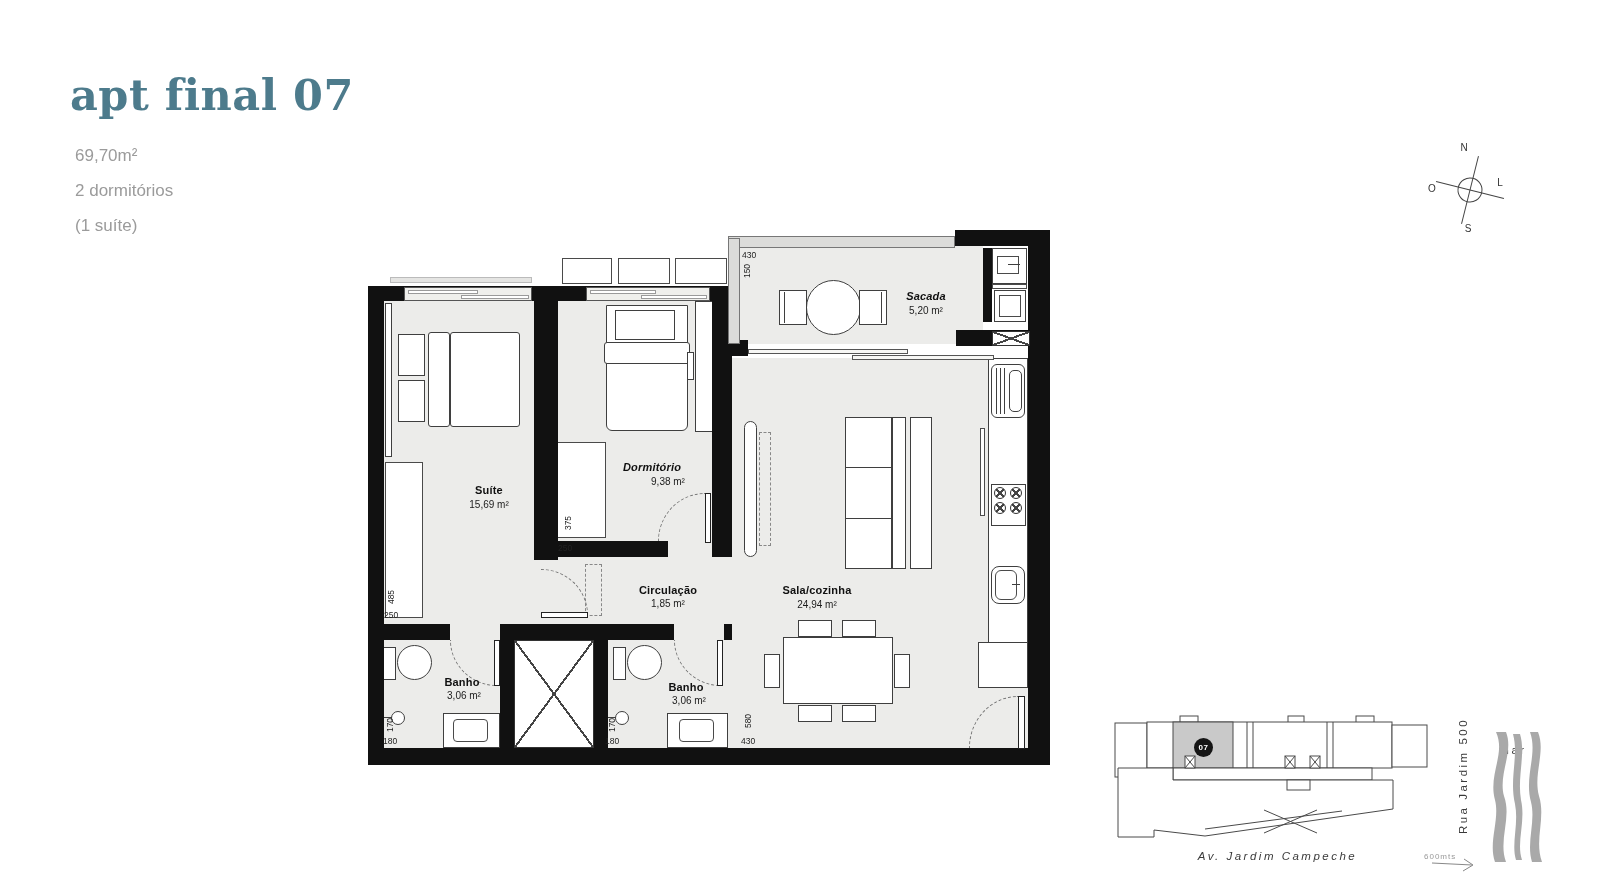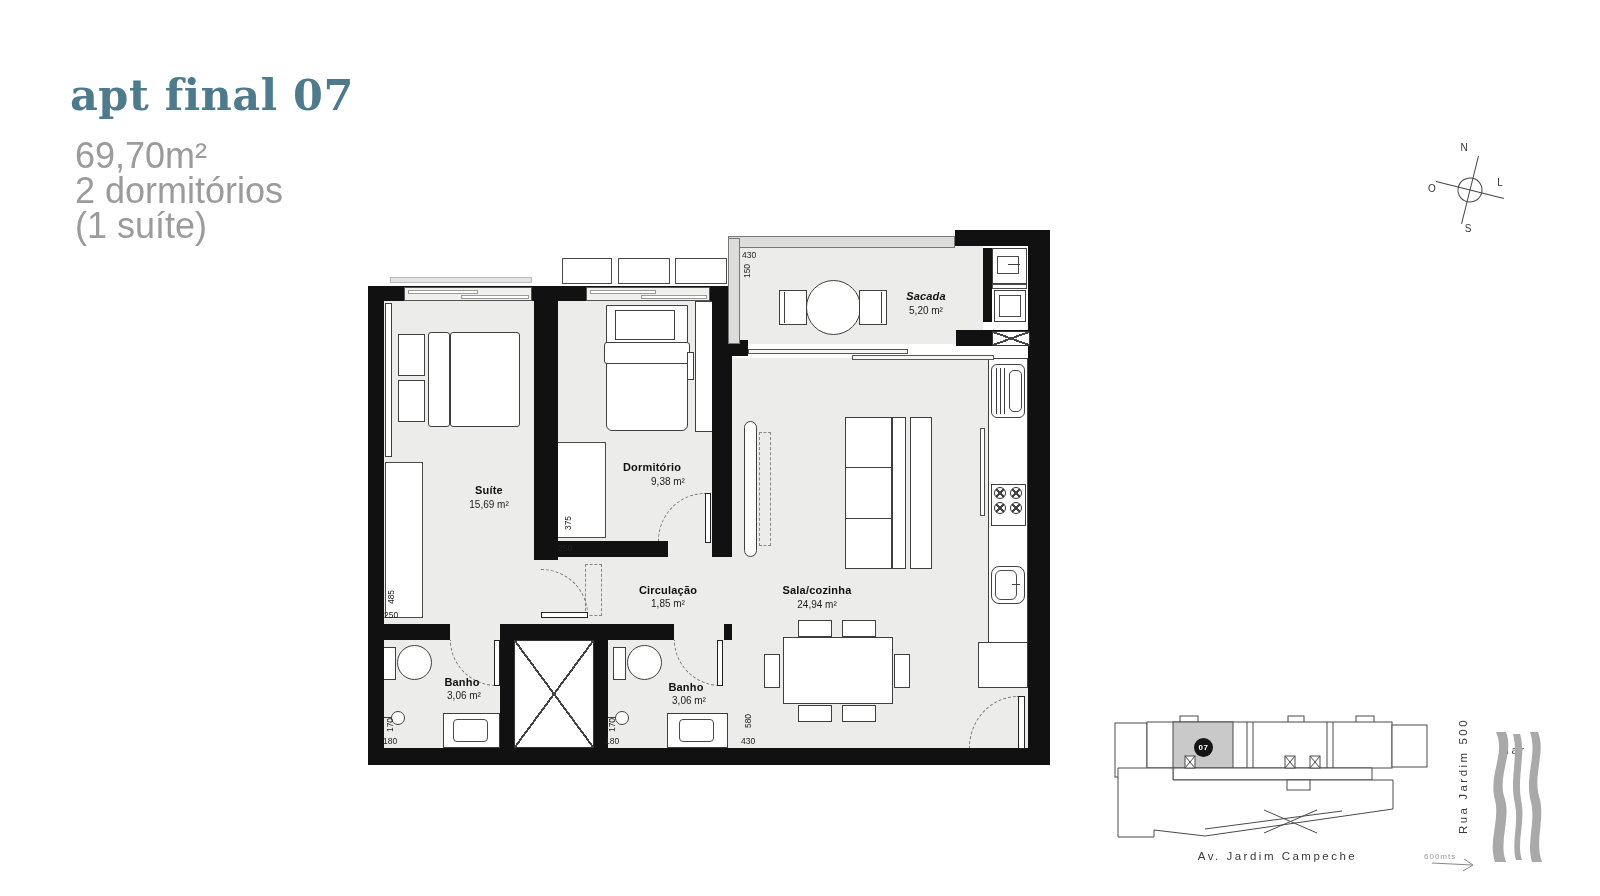--- a/index.html
+++ b/index.html
@@ -27,21 +27,21 @@
   .win { position:absolute; background:#efefec; border:1px solid #555; }
   .win .pane { position:absolute; background:#ffffff; border:1px solid #9a9a9a; height:4px; }
   .rname { position:absolute; font-size:11px; font-weight:bold; color:#101010;
            transform:translateX(-50%); white-space:nowrap; letter-spacing:.2px; }
   .rarea { position:absolute; font-size:10px; color:#1c1c1c;
            transform:translateX(-50%); white-space:nowrap; }
   .dim { position:absolute; font-size:8.5px; color:#222; white-space:nowrap; }
   .dim.v { width:20px; text-align:center; transform:rotate(-90deg); }
   .title { position:absolute; left:70px; top:70px; font-family:"DejaVu Serif", serif;
            font-weight:700; font-size:43px; letter-spacing:.5px; color:#4d7b8c; }
-  .specs { position:absolute; left:75px; top:138px; font-size:36px; line-height:35px; color:#9b9b9b; }
+  .specs { position:absolute; left:75px; top:138px; font-size:17px; line-height:35px; color:#9b9b9b; }
   .compass-label { position:absolute; font-size:10px; color:#333; width:16px; text-align:center; }
   .map-street { position:absolute; font-size:11.5px; letter-spacing:2.5px; color:#3a3a3a; text-align:center; }
   .unit-badge { position:absolute; left:1194px; top:738px; width:19px; height:19px; border-radius:50%;
                 background:#151515; color:#fff; font-size:8px; font-weight:bold;
                 display:flex; align-items:center; justify-content:center; letter-spacing:.5px; }
   .scale-note { position:absolute; left:1424px; top:852px; font-size:8px; color:#999; letter-spacing:1px; }
   svg { position:absolute; }
 </style>
 </head>
 <body>
@@ -197,21 +197,21 @@
 <div class="leaf" style="left:494px; top:640px; width:6px; height:46px;"></div>
 
 <div class="arc bl" style="left:674px; top:640px; width:47px; height:46px;"></div>
 <div class="leaf" style="left:717px; top:640px; width:6px; height:46px;"></div>
 
 <div class="arc tl" style="left:969px; top:696px; width:49px; height:52px;"></div>
 <div class="leaf" style="left:1018px; top:696px; width:7px; height:53px;"></div>
 
 <div class="rname" style="left:489px; top:484px;">Suíte</div>
 <div class="rarea" style="left:489px; top:499px;">15,69 m²</div>
-<div class="rname" style="left:652px; top:461px;">Dormitório</div>
+<div class="rname" style="left:652px; top:461px;font-style:italic;">Dormitório</div>
 <div class="rarea" style="left:652px; top:476px;margin-left:16px;">9,38 m²</div>
 <div class="rname" style="left:668px; top:584px;">Circulação</div>
 <div class="rarea" style="left:668px; top:598px;">1,85 m²</div>
 <div class="rname" style="left:817px; top:584px;">Sala/cozinha</div>
 <div class="rarea" style="left:817px; top:599px;">24,94 m²</div>
 <div class="rname" style="left:926px; top:290px;font-style:italic;">Sacada</div>
 <div class="rarea" style="left:926px; top:305px;">5,20 m²</div>
 <div class="rname" style="left:462px; top:676px;">Banho</div>
 <div class="rarea" style="left:464px; top:690px;">3,06 m²</div>
 <div class="rname" style="left:686px; top:681px;">Banho</div>
@@ -257,21 +257,21 @@
         <line x1="193" y1="58" x2="203" y2="70"></line>
         <line x1="203" y1="58" x2="193" y2="70"></line>
       <rect x="218" y="58" width="10" height="12"></rect>
         <line x1="218" y1="58" x2="228" y2="70"></line>
         <line x1="228" y1="58" x2="218" y2="70"></line>
     </g>
   </g>
 </svg>
 <div class="unit-badge">07</div>
 
-<div class="map-street" style="left:1150px; top:850px; width:255px;">Av. Jardim Campeche</div>
+<div class="map-street" style="left:1150px; top:850px; width:255px;font-style:italic;">Av. Jardim Campeche</div>
 <div class="map-street" style="left:1400px; top:770px; width:125px; transform:rotate(-90deg);">Rua Jardim 500</div>
 <div class="map-street" style="left:1490px; top:712px; width:46px;margin-top:32px;">mar</div>
 <div class="scale-note">600mts</div>
 <svg style="left:1428px; top:856px;" width="55" height="18" viewBox="0 0 55 18">
   <path d="M4,7 L44,9 M36,3 L45,9 L35,15" fill="none" stroke="#888" stroke-width="1"></path>
 </svg>
 
 <svg style="left:1486px; top:726px;" width="58" height="142" viewBox="0 0 58 142">
   <g fill="#a9a9a9">
     <path d="M10,6 C20,28 2,48 9,74 C14,94 2,116 9,136 L20,136 C12,114 26,92 18,70 C12,48 28,26 20,6 Z"></path>

